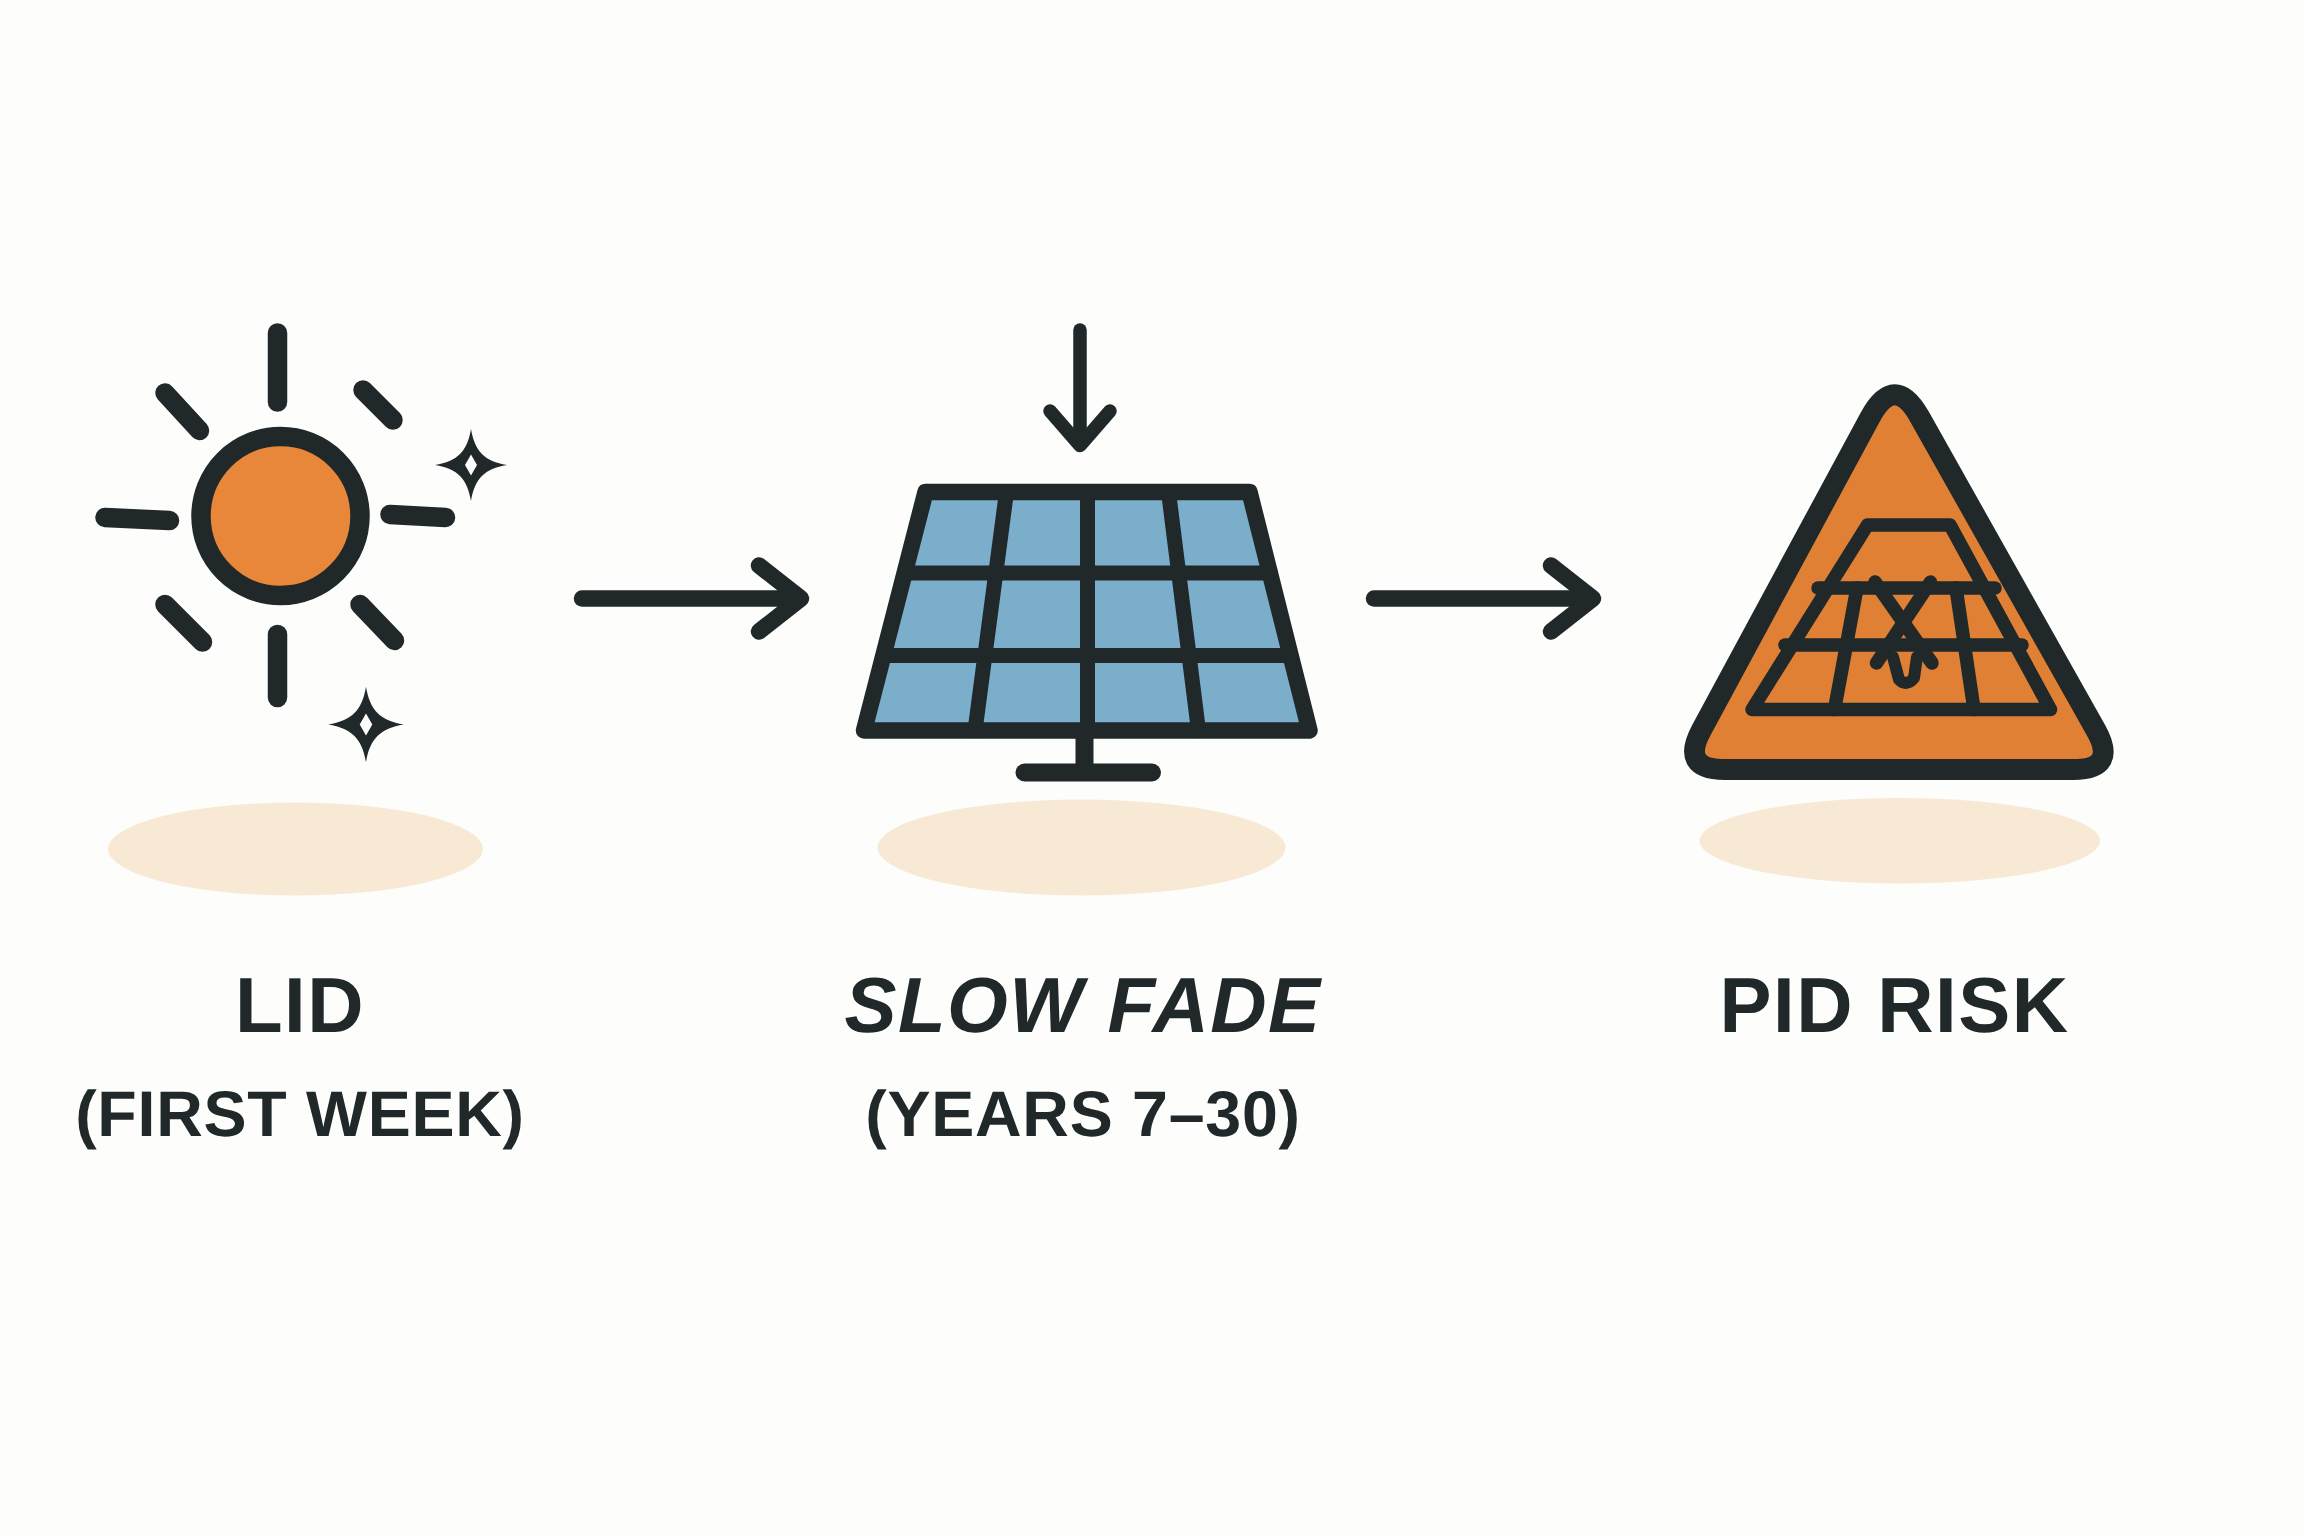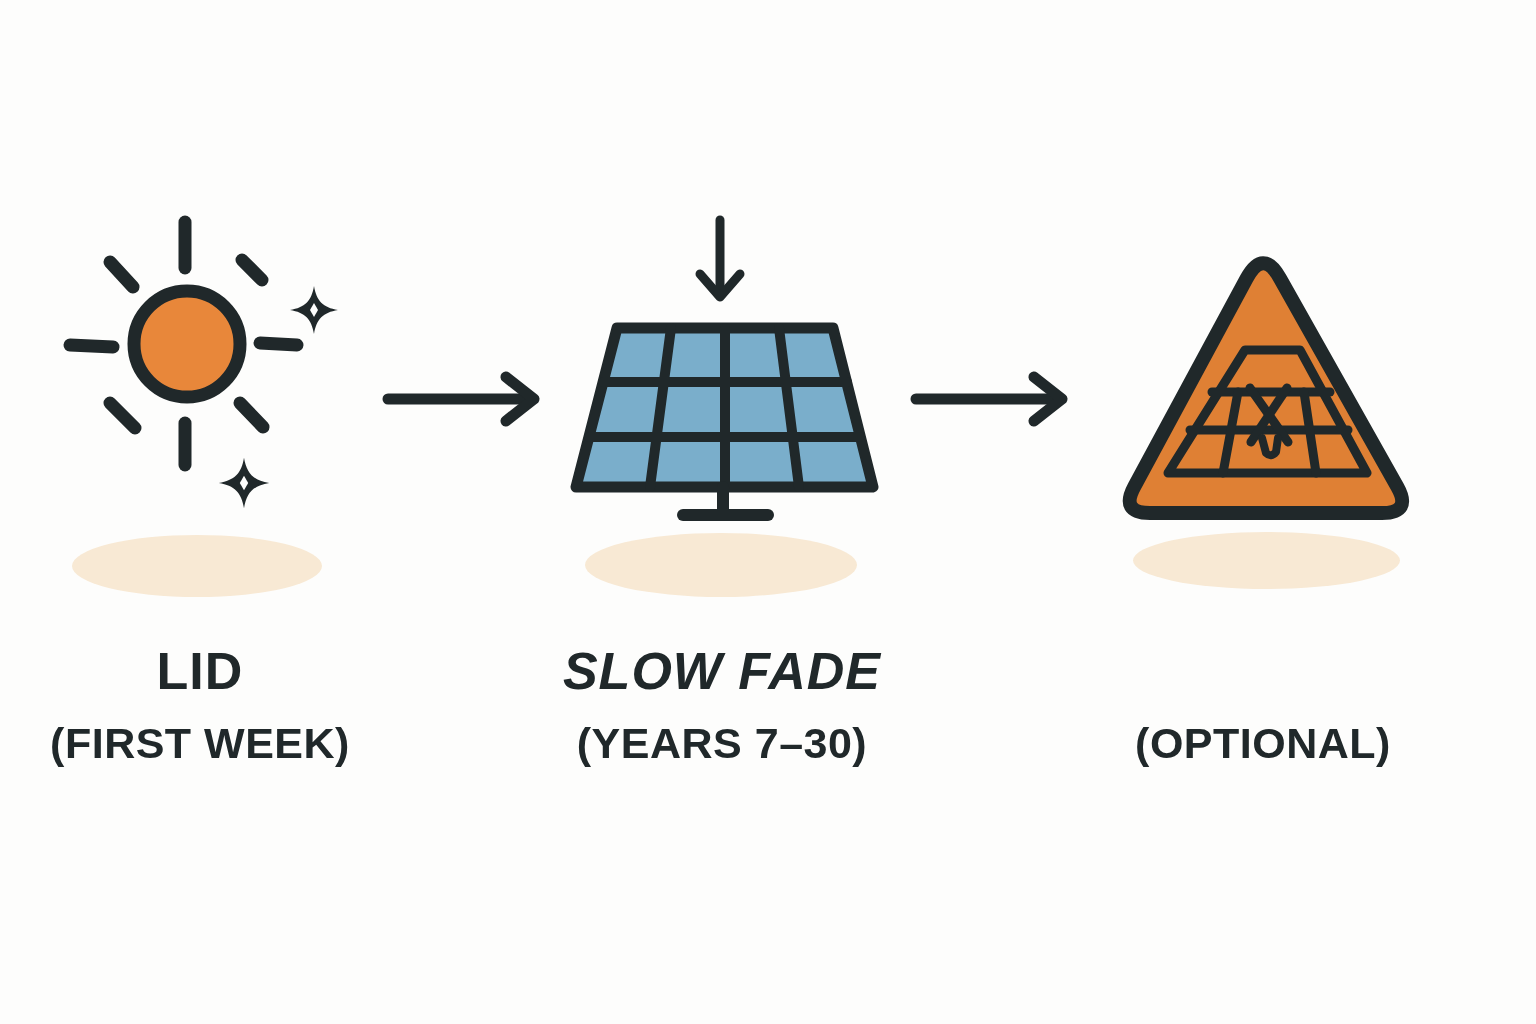--- a/index.html
+++ b/index.html
@@ -134,15 +134,15 @@
   <div class="shadow-ellipse" style="left:72px; top:535px; width:250px; height:62px;"></div>
   <div class="shadow-ellipse" style="left:585px; top:533px; width:272px; height:64px;"></div>
   <div class="shadow-ellipse" style="left:1133px; top:532px; width:267px; height:57px;"></div>
 
   <div class="step-title" style="left:-20px; top:645px;">LID</div>
   <div class="step-subtitle" style="left:-20px; top:722px;">(FIRST WEEK)</div>
 
   <div class="step-title" style="left:502px; top:645px;font-style:italic;">SLOW FADE</div>
   <div class="step-subtitle" style="left:502px; top:722px;">(YEARS 7–30)</div>
 
-  <div class="step-subtitle" style="left:1043px; top:722px;">(OPTIONAL)</div>
+  <div class="step-title" style="left:1043px; top:645px;">PID RISK</div>
 
 </div>
 
 </body></html>

